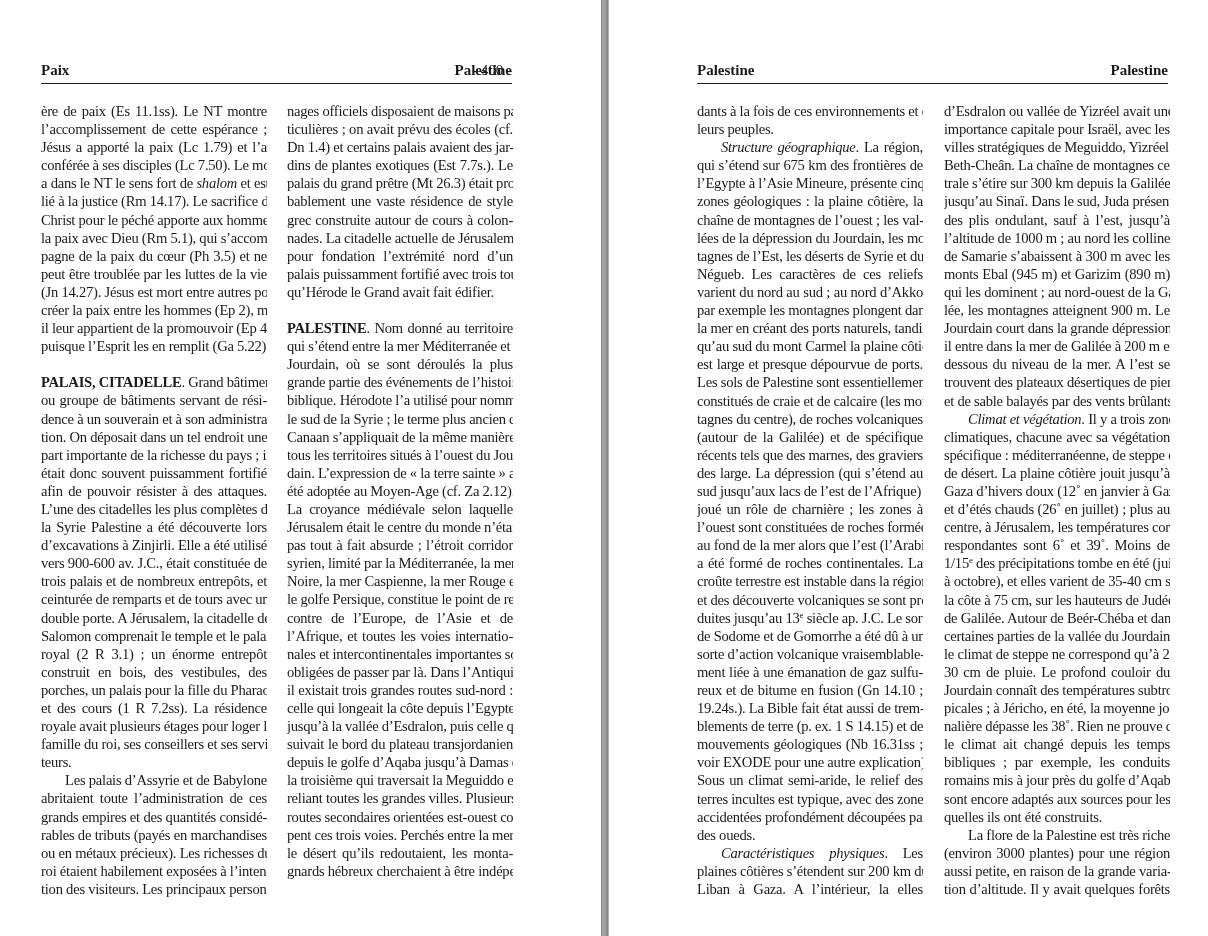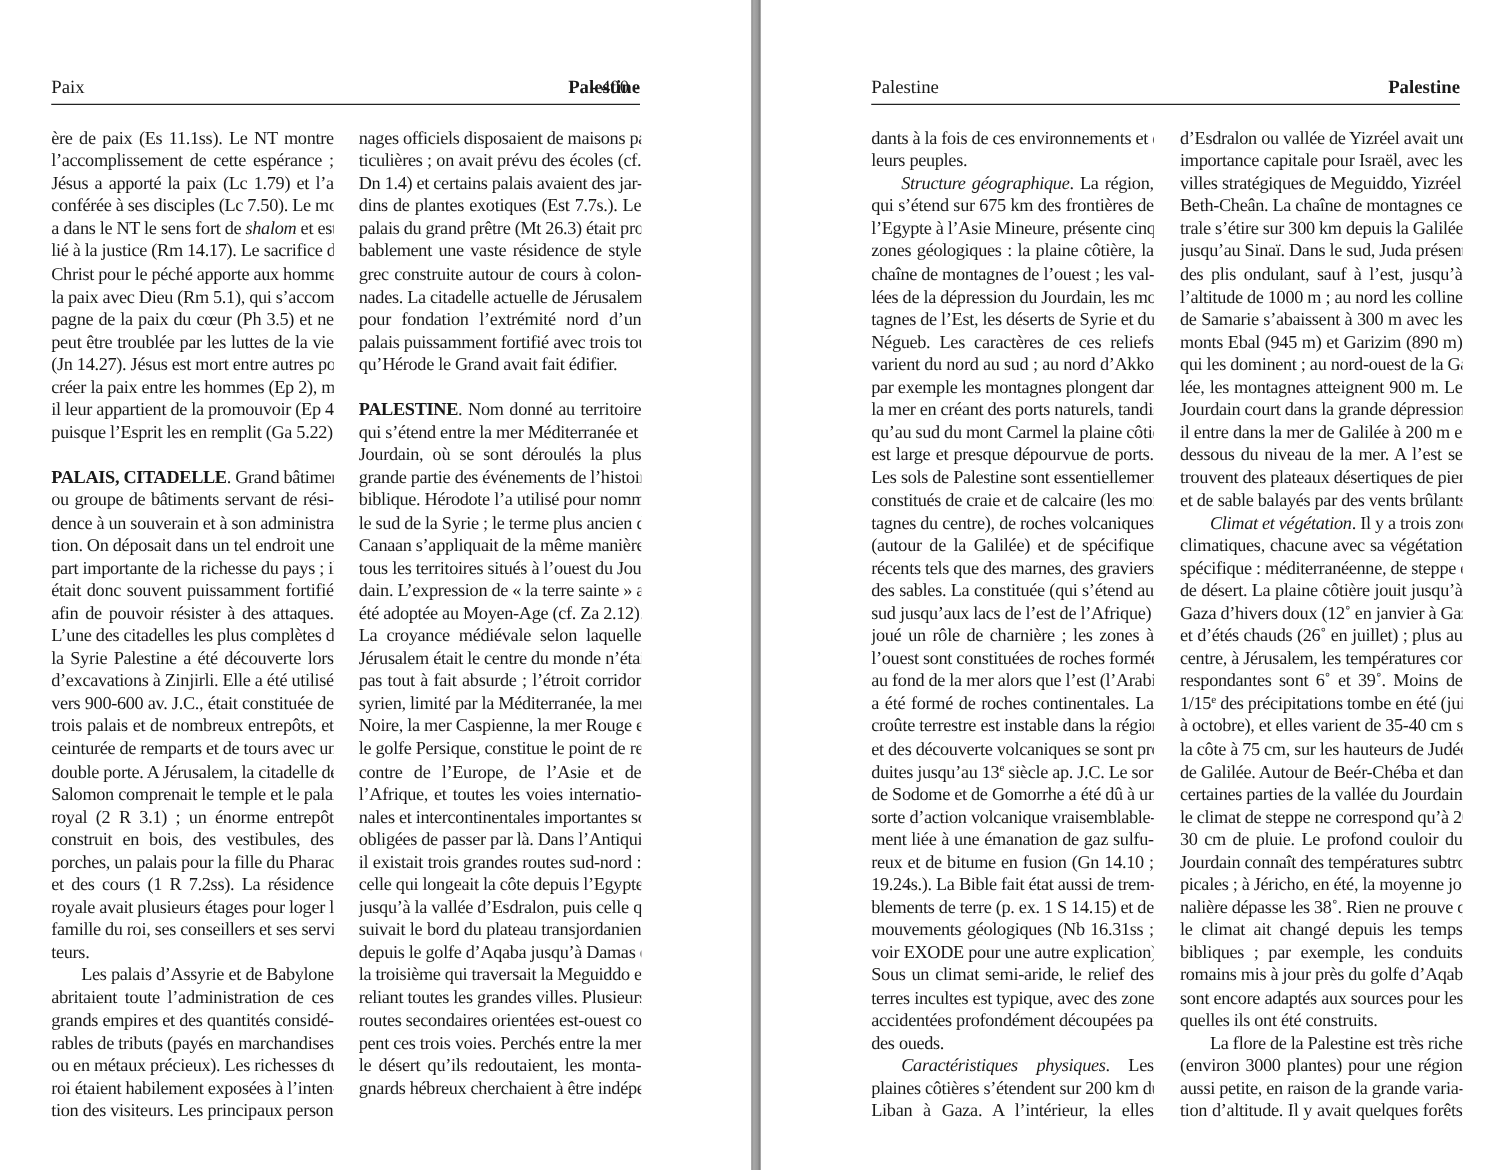--- a/index.html
+++ b/index.html
@@ -13,21 +13,21 @@
   .gutter {
     position: absolute; left: 601px; top: 0; width: 8px; height: 936px;
     background: linear-gradient(to right, #8a8a8a 0, #a8a8a8 2px, #9a9a9a 5px, #7d7d7d 7px, #e8e8e8 8px);
   }
   .header {
     position: absolute; top: 61px; height: 22px;
     border-bottom: 1.5px solid #222; font-size: 15px;
   }
   .left .header { left: 41px; width: 471px; }
   .right .header { left: 88px; width: 471px; }
-  .header .h-left { position: absolute; left: 0; top: 1px; font-weight: normal; }
+  .header .h-left { position: absolute; left: 0; top: 1px; font-weight: bold; }
   .header .h-center { position: absolute; left: 0; right: 0; top: 1px; text-align: right; }
   .header .h-right { position: absolute; right: 0; top: 1px; font-weight: bold; }
   .col {
     position: absolute; top: 102px; width: 226px;
     font-size: 14.6px; line-height: 18.1px; letter-spacing: -0.25px;
   }
   .left .col.c1 { left: 41px; font-family: Liberation Serif, serif; }
   .left .col.c2 { left: 287px; }
   .right .col.c1 { left: 88px; }
   .right .col.c2 { left: 335px; }
@@ -162,21 +162,21 @@
       <span class="line">varient du nord au sud ; au nord d’Akko</span>
       <span class="line">par exemple les montagnes plongent dans</span>
       <span class="line">la mer en créant des ports naturels, tandis</span>
       <span class="line">qu’au sud du mont Carmel la plaine côtière</span>
       <span class="line">est large et presque dépourvue de ports.</span>
       <span class="line">Les sols de Palestine sont essentiellement</span>
       <span class="line">constitués de craie et de calcaire (les mon-</span>
       <span class="line">tagnes du centre), de roches volcaniques</span>
       <span class="line">(autour de la Galilée) et de spécifique</span>
       <span class="line">récents tels que des marnes, des graviers et</span>
-      <span class="line">des sables. La constituée (qui s’étend au</span>
+      <span class="line">des large. La dépression (qui s’étend au</span>
       <span class="line">sud jusqu’aux lacs de l’est de l’Afrique) a</span>
       <span class="line">joué un rôle de charnière ; les zones à</span>
       <span class="line">l’ouest sont constituées de roches formées</span>
       <span class="line">au fond de la mer alors que l’est (l’Arabie)</span>
       <span class="line">a été formé de roches continentales. La</span>
       <span class="line">croûte terrestre est instable dans la région</span>
       <span class="line">et des découverte volcaniques se sont pro-</span>
       <span class="line">duites jusqu’au 13<sup>e</sup> siècle ap. J.C. Le sort</span>
       <span class="line">de Sodome et de Gomorrhe a été dû à une</span>
       <span class="line">sorte d’action volcanique vraisemblable-</span>

